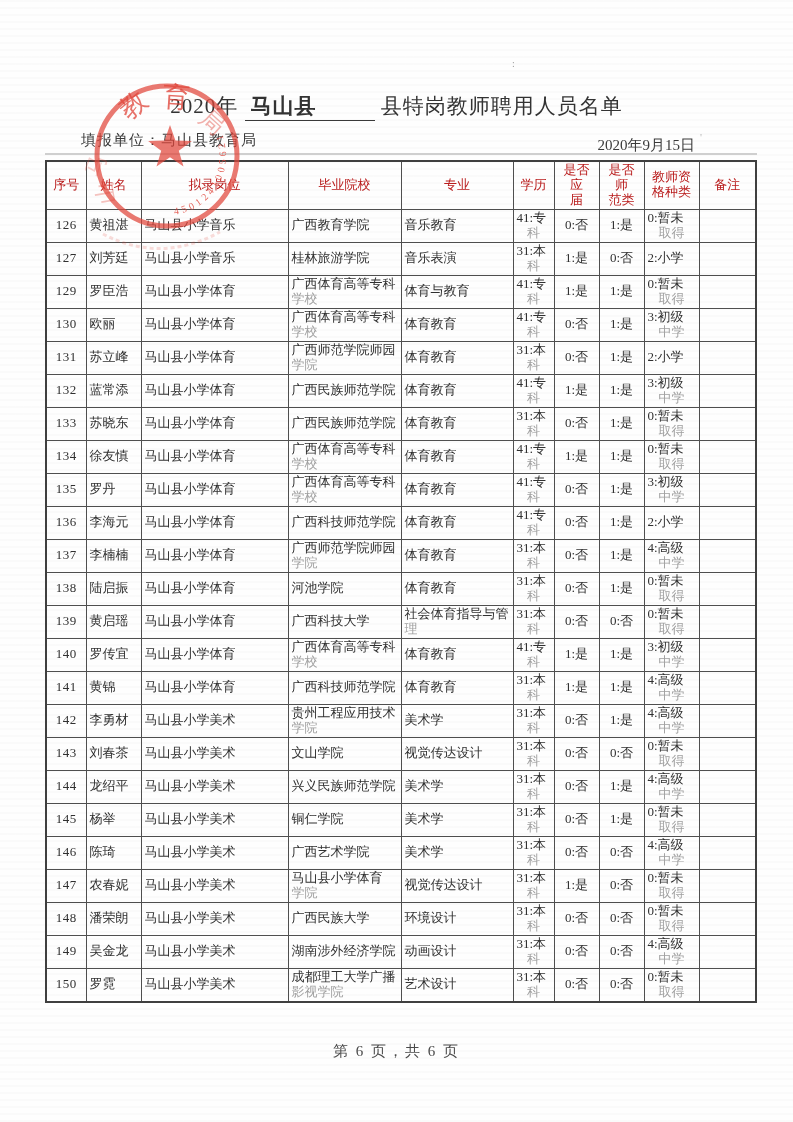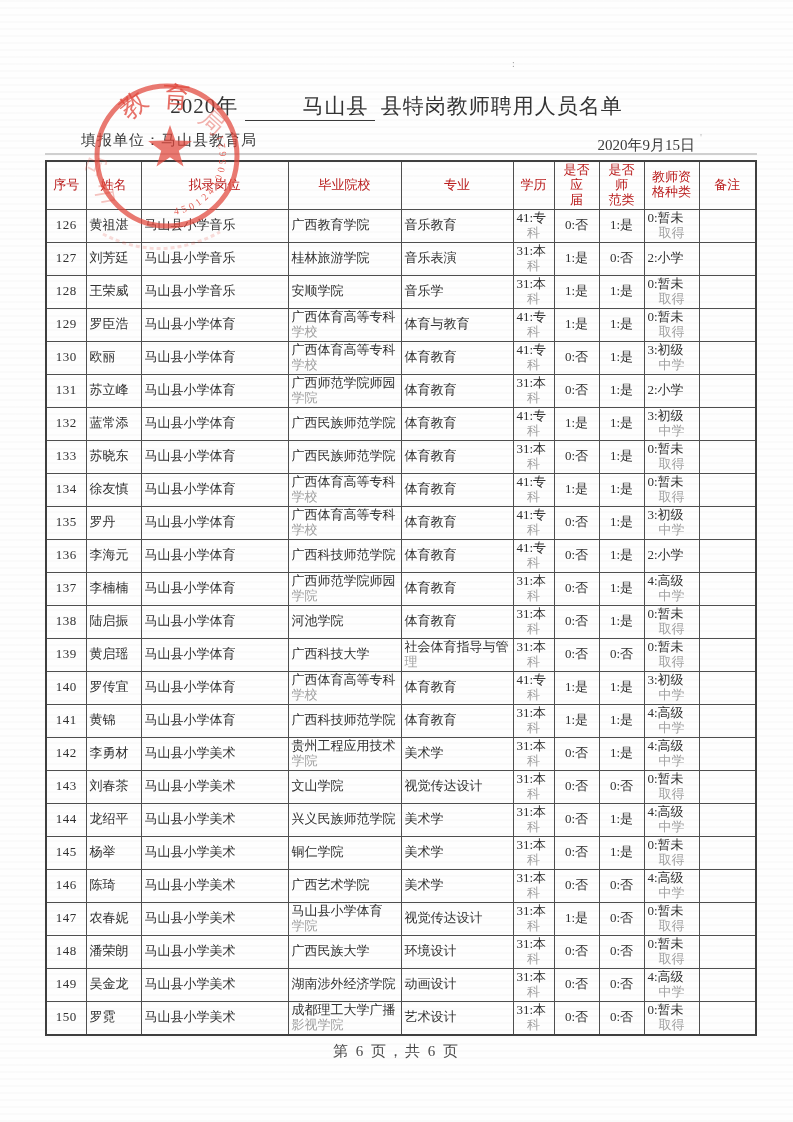--- a/index.html
+++ b/index.html
@@ -11,22 +11,22 @@
   }
   .page::before{ 
     content:"";position:absolute;inset:0;pointer-events:none;
     background:repeating-linear-gradient(180deg,rgba(0,0,0,0.015) 0 2px,rgba(0,0,0,0) 2px 7px);
   }
   .title{
     position:absolute;top:92px;left:0;width:100%;text-align:center;
     font-size:21px;letter-spacing:1px;color:#333;white-space:nowrap;
   }
   .title .blank{
-    display:inline-block;min-width:118px;text-align:right;
-    border-bottom:1.5px solid #3a3a3a;padding:0 6px;font-weight:400;
+    display:inline-block;min-width:118px;text-align:left;
+    border-bottom:1.5px solid #3a3a3a;padding:0 6px;font-weight:700;
   }
   .form-line{position:absolute;top:131px;left:45px;right:38px;font-size:15px;color:#3a3a3a;}
   .form-unit{position:absolute;left:0;top:0;letter-spacing:1px;margin-left:36px;}
   .form-date{position:absolute;right:60px;top:5px;}
   .rule-line{position:absolute;top:153px;left:45px;width:712px;height:2px;background:#cfcfcf;}
   .artifact-colon{position:absolute;left:512px;top:58px;font-size:10px;color:#9a9a9a;}
   .artifact-tick{position:absolute;left:700px;top:131px;font-size:11px;color:#b5b5b5;}
 
   table.roster{
     position:absolute;left:45px;top:160px;width:710px;
@@ -140,38 +140,20 @@
           <td class="c-left">
             <span class="l1">31:本</span>
             <span class="l2 ctr">科</span>
           </td>
           <td class="c-center">1:是</td>
           <td class="c-center">0:否</td>
           <td class="c-left">2:小学</td>
           <td class="c-left"></td>
         </tr>
         <tr>
-          <td class="c-center num">128</td>
-          <td class="c-left">王荣威</td>
-          <td class="c-left">马山县小学音乐</td>
-          <td class="c-left">安顺学院</td>
-          <td class="c-left">音乐学</td>
-          <td class="c-left">
-            <span class="l1">31:本</span>
-            <span class="l2 ctr">科</span>
-          </td>
-          <td class="c-center">1:是</td>
-          <td class="c-center">1:是</td>
-          <td class="c-left">
-            <span class="l1">0:暂未</span>
-            <span class="l2 ctr">取得</span>
-          </td>
-          <td class="c-left"></td>
-        </tr>
-        <tr>
           <td class="c-center num">129</td>
           <td class="c-left">罗臣浩</td>
           <td class="c-left">马山县小学体育</td>
           <td class="c-left">
             <span class="l1">广西体育高等专科</span>
             <span class="l2">学校</span>
           </td>
           <td class="c-left">体育与教育</td>
           <td class="c-left">
             <span class="l1">41:专</span>

